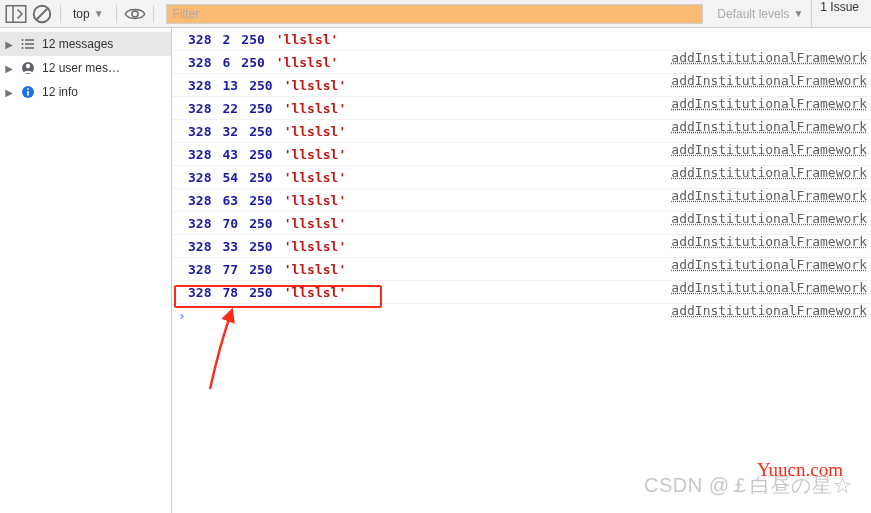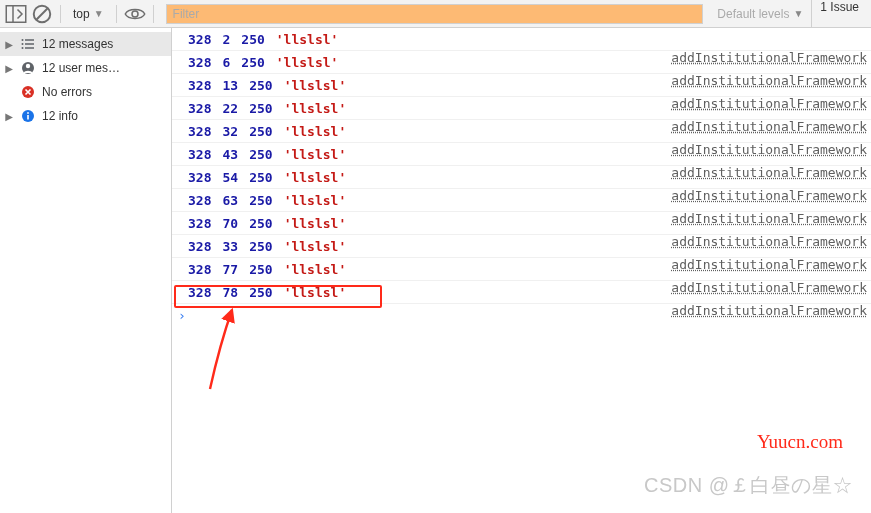--- a/index.html
+++ b/index.html
@@ -107,21 +107,21 @@
     display:flex; align-items:center;
   }
   .highlight-box {
     position:absolute;
     border: 2.5px solid #ff2a1a;
     border-radius: 2px;
     pointer-events:none;
   }
   .arrow-svg { position:absolute; pointer-events:none; }
   .wm1 {
-    position:absolute; right:28px; bottom:60px;
+    position:absolute; right:28px; bottom:32px;
     color:#ff2a1a; font-size:19px; font-family: "Times New Roman", serif;
   }
   .wm2 {
     position:absolute; right:18px; bottom:14px;
     color:#c8c8c8; font-size:20px; letter-spacing: .5px;
     font-family: "Microsoft YaHei", sans-serif;
   }
   .tri { font-size:10px; color:#888; }
 </style>
 </head>
@@ -188,30 +188,20 @@
       <span class="sb-icon">
         <svg viewBox="0 0 14 14">
             <circle cx="7" cy="7" r="6" fill="#5f6368"></circle>
             <circle cx="7" cy="5" r="2.2" fill="#fff"></circle>
             <path d="M2.5 12 C 3.5 9, 10.5 9, 11.5 12" fill="#fff"></path>
           </svg>
       </span>
       <span>12 user mes…</span>
     </div>
     <div class="sb-row">
-      <span class="arrow"></span>
-      <span class="sb-icon">
-        <svg viewBox="0 0 14 14">
-            <circle cx="7" cy="7" r="6" fill="#d93025"></circle>
-            <path d="M4.5 4.5 L9.5 9.5 M9.5 4.5 L4.5 9.5" stroke="#fff" stroke-width="1.6"></path>
-          </svg>
-      </span>
-      <span>No errors</span>
-    </div>
-    <div class="sb-row">
       <span class="arrow">▶</span>
       <span class="sb-icon">
         <svg viewBox="0 0 14 14">
             <circle cx="7" cy="7" r="6" fill="#1a73e8"></circle>
             <rect x="6.2" y="6" width="1.6" height="4.5" fill="#fff"></rect>
             <rect x="6.2" y="3.2" width="1.6" height="1.6" fill="#fff"></rect>
           </svg>
       </span>
       <span>12 info</span>
     </div>

